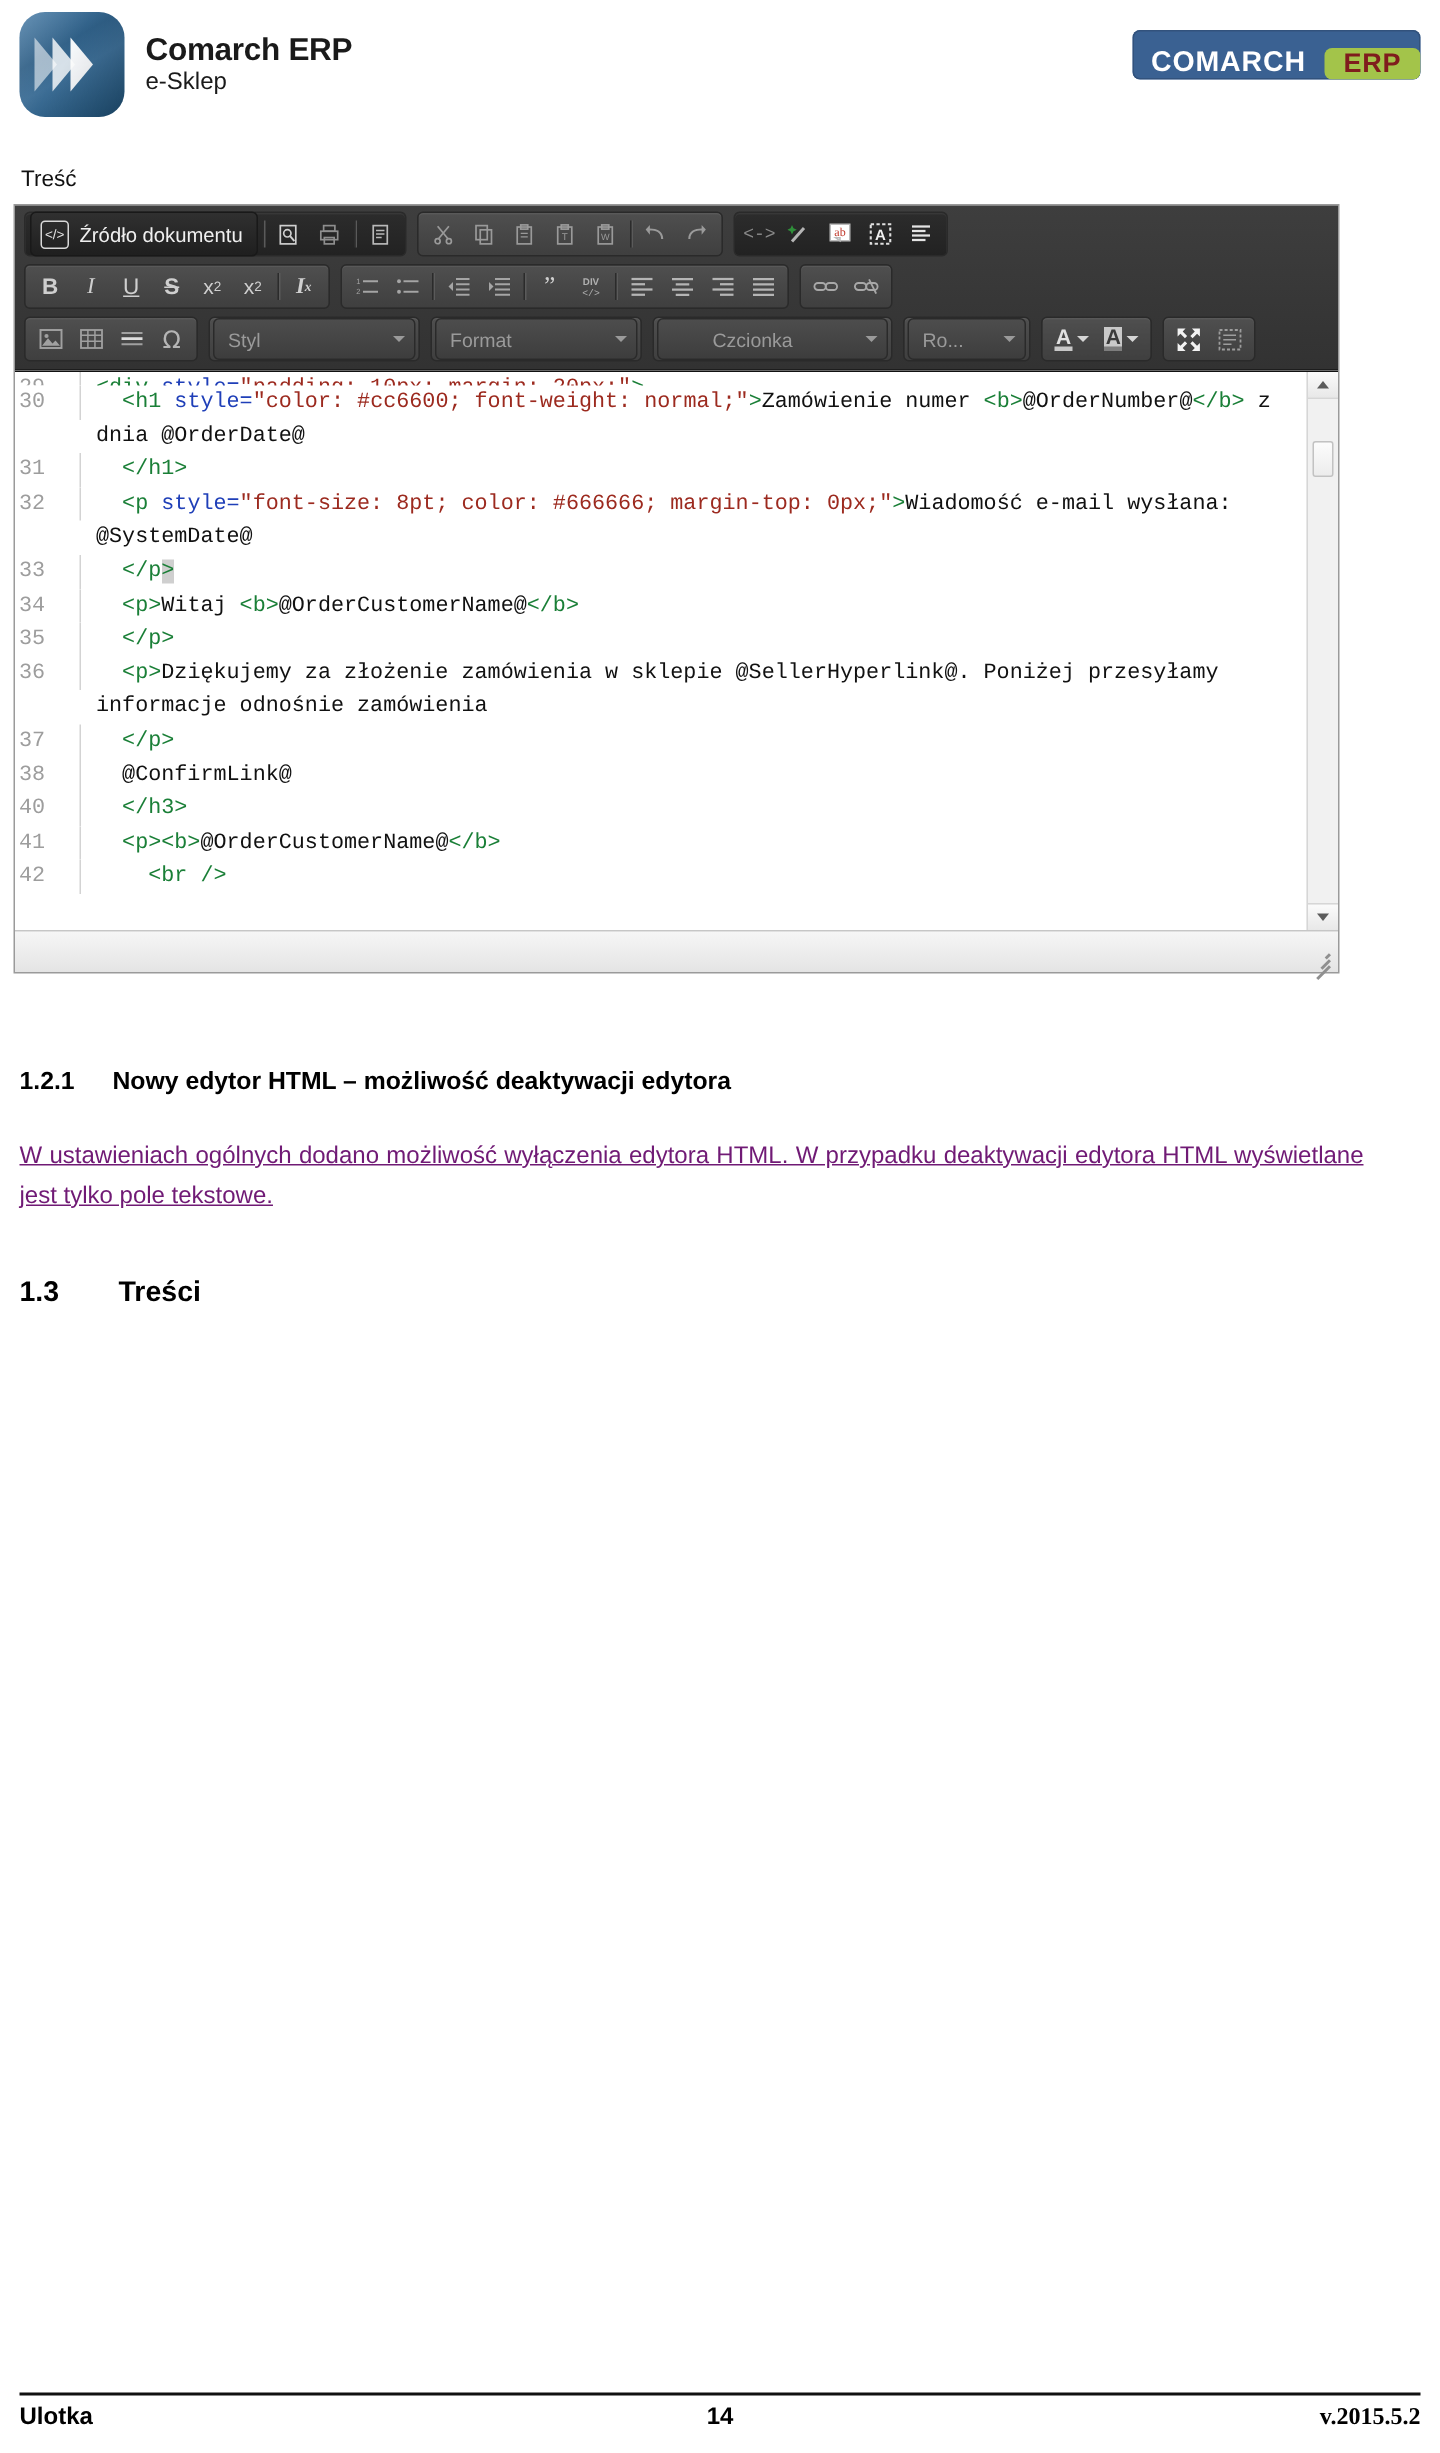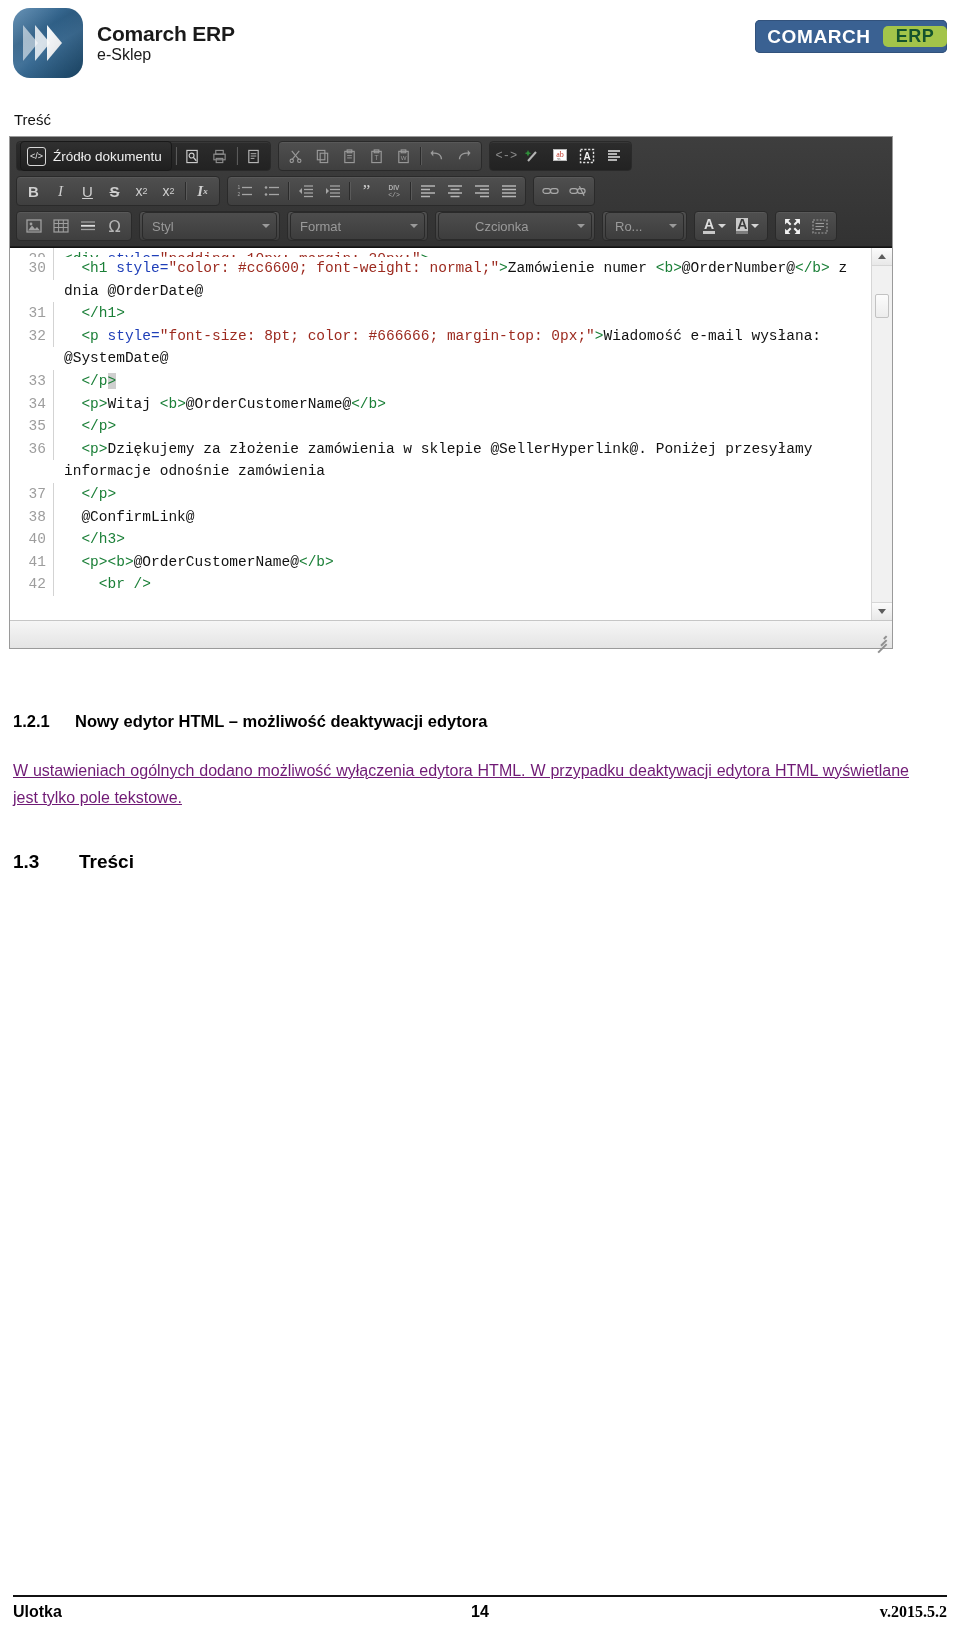--- a/index.html
+++ b/index.html
@@ -60,35 +60,35 @@
     font-size: 16px; font-weight: normal; color: #1a1a1a;
   }
 
   .comarch-logo {
     position: absolute;
     right: 13px; top: 20px;
     width: 192px; height: 33px;
     border-radius: 5px;
     background: #3a6192;
     display: flex;
-    align-items: center;
+    align-items: flex-end;
     overflow: hidden;
     box-shadow: 0 0 0 1px #32527c inset;
   }
   .comarch-logo .cl-left {
     flex: 1;
     display: flex; align-items: center; justify-content: center;
     color: #ffffff; font-weight: bold; font-size: 19px; letter-spacing: 0.6px;
   }
   .comarch-logo .cl-right {
     width: 64px;
     background: #a3c44a;
     border-radius: 5px;
     display: flex; align-items: center; justify-content: center;
-    color: #14532d; font-weight: bold; font-size: 18px; letter-spacing: 0.5px;
+    color: #7f1d1d; font-weight: bold; font-size: 18px; letter-spacing: 0.5px;
   }
 
   
   .tresc-label {
     position: absolute;
     left: 14px; top: 111px;
     font-size: 15px;
     color: #111;
   }
 
@@ -221,21 +221,21 @@
   }
   .cline {
     display: flex;
     align-items: flex-start;
     min-height: 22.6px;
   }
   .gutter {
     width: 44px;
     flex: none;
     text-align: right;
-    padding-right: 7px;
+    padding-right: 23px;
     box-sizing: border-box;
     color: #9d9d9d;
     background: #fff;
     border-right: 1px solid #d3d3d3;
     user-select: none;
   }
   .ctext {
     padding-left: 10px;
     white-space: pre-wrap;
     word-break: break-word;

